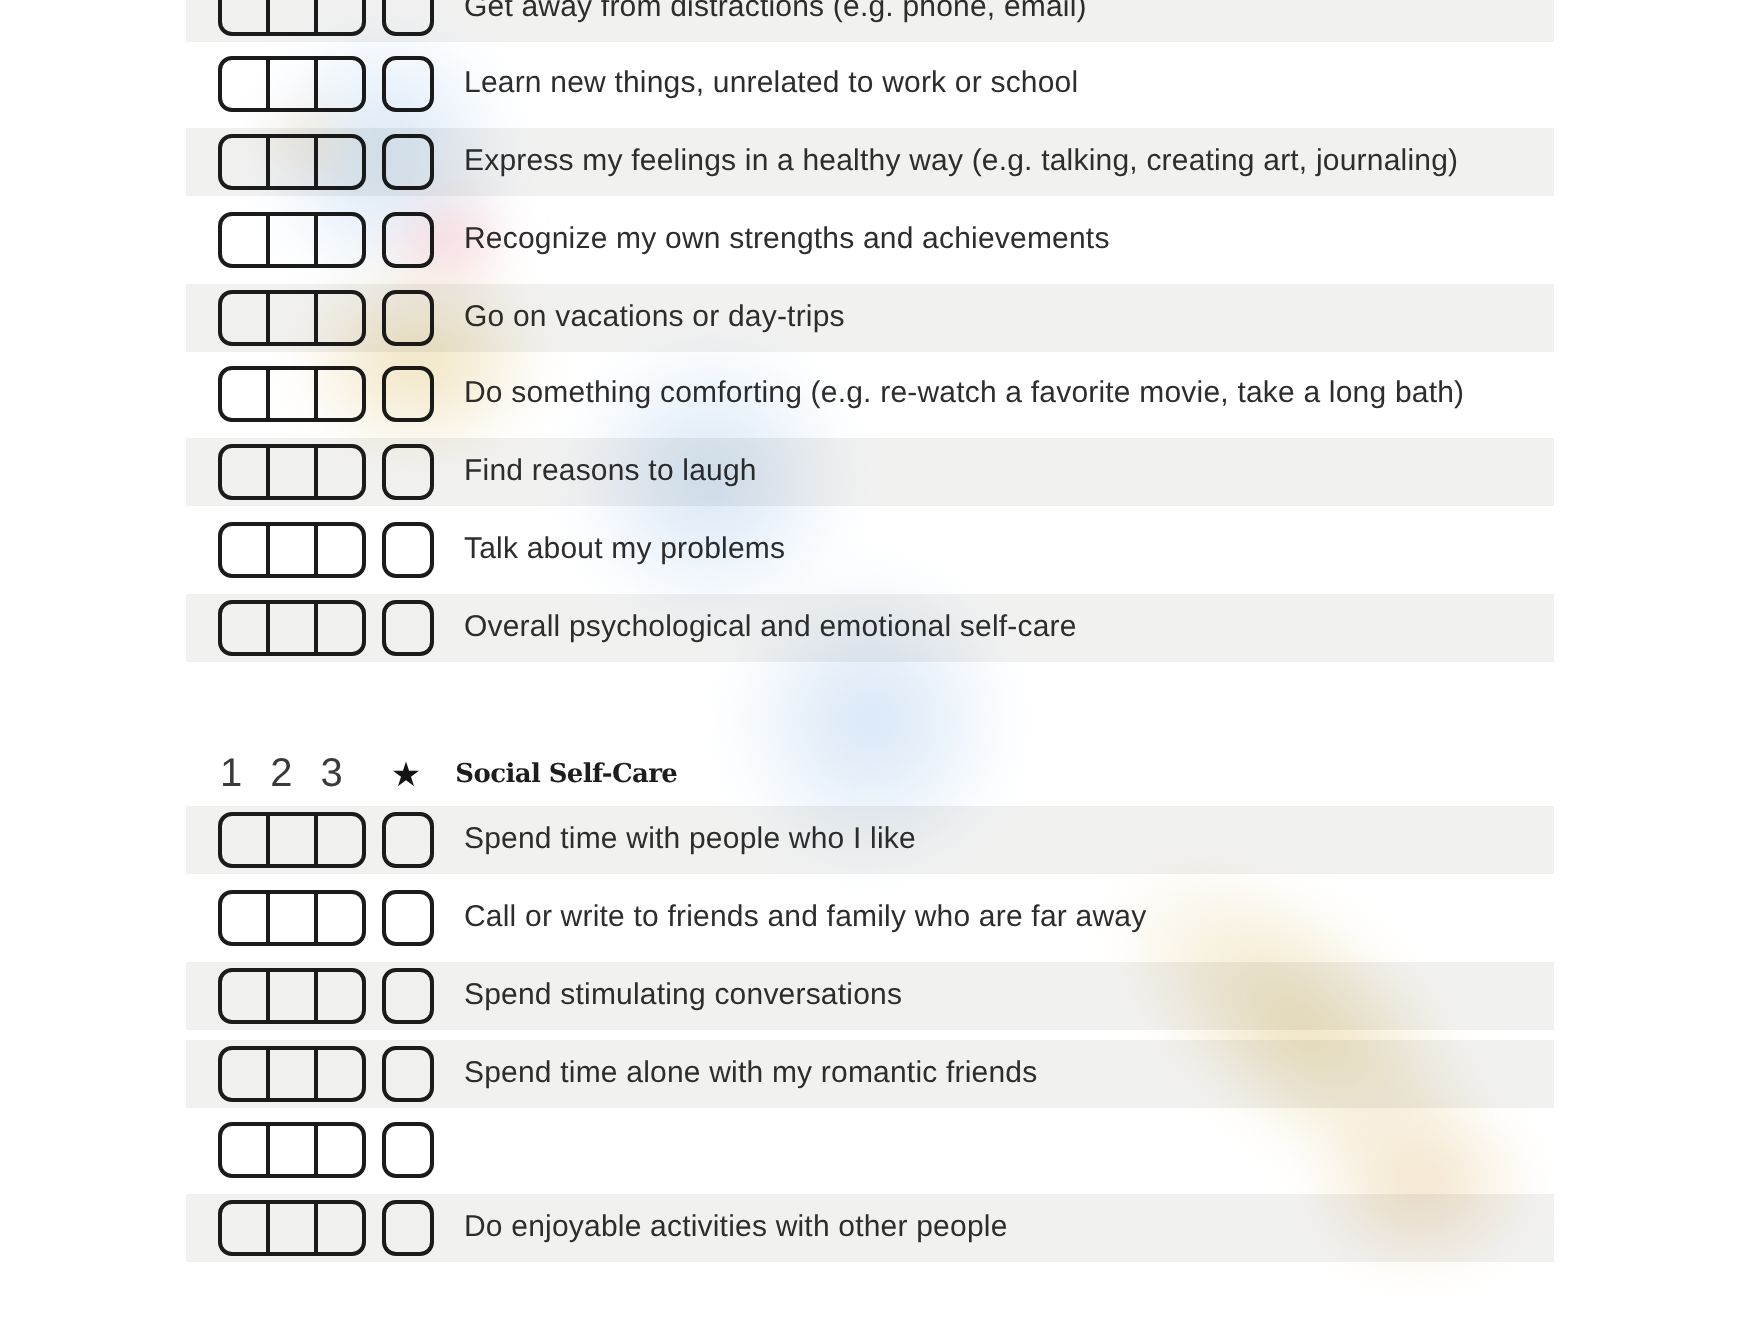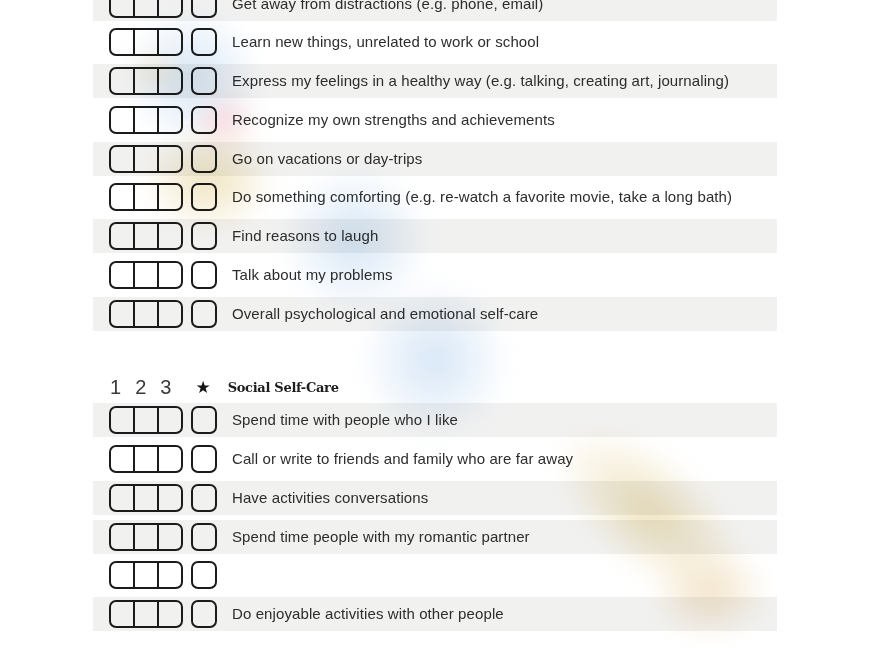--- a/index.html
+++ b/index.html
@@ -192,30 +192,30 @@
     <div class="single"></div>
     <div class="label">Call or write to friends and family who are far away</div>
   </div>
       <div class="row gray">
     <div class="triple">
       <div class="cell"></div>
       <div class="cell"></div>
       <div class="cell"></div>
     </div>
     <div class="single"></div>
-    <div class="label">Have activities conversations</div>
-  </div>
-      <div class="row gray">
-    <div class="triple">
-      <div class="cell"></div>
-      <div class="cell"></div>
-      <div class="cell"></div>
-    </div>
-    <div class="single"></div>
-    <div class="label">Spend time people with my romantic partner</div>
+    <div class="label">Spend stimulating conversations</div>
+  </div>
+      <div class="row gray">
+    <div class="triple">
+      <div class="cell"></div>
+      <div class="cell"></div>
+      <div class="cell"></div>
+    </div>
+    <div class="single"></div>
+    <div class="label">Spend time alone with my romantic friends</div>
   </div>
       <div class="row">
     <div class="triple">
       <div class="cell"></div>
       <div class="cell"></div>
       <div class="cell"></div>
     </div>
     <div class="single"></div>
   </div>
       <div class="row gray">

